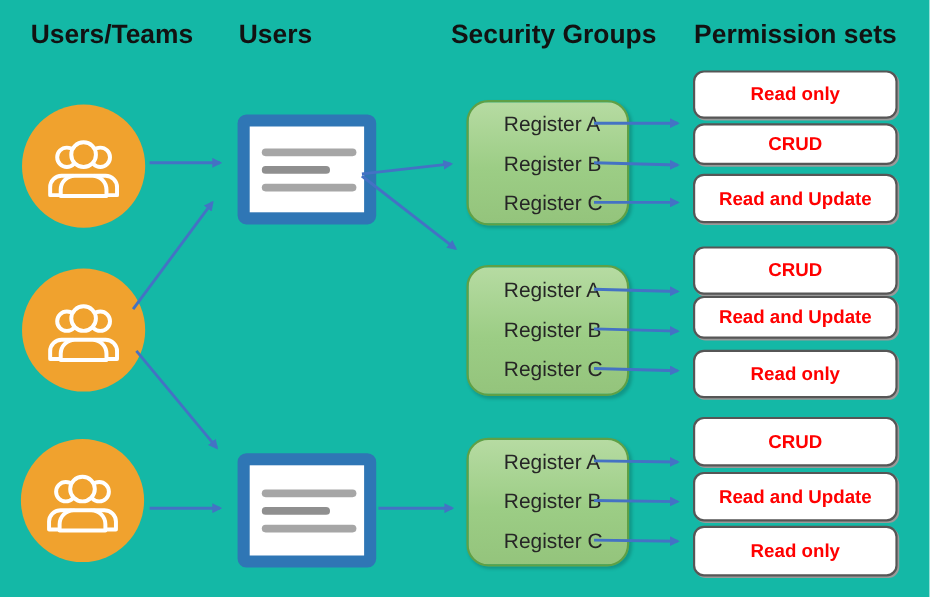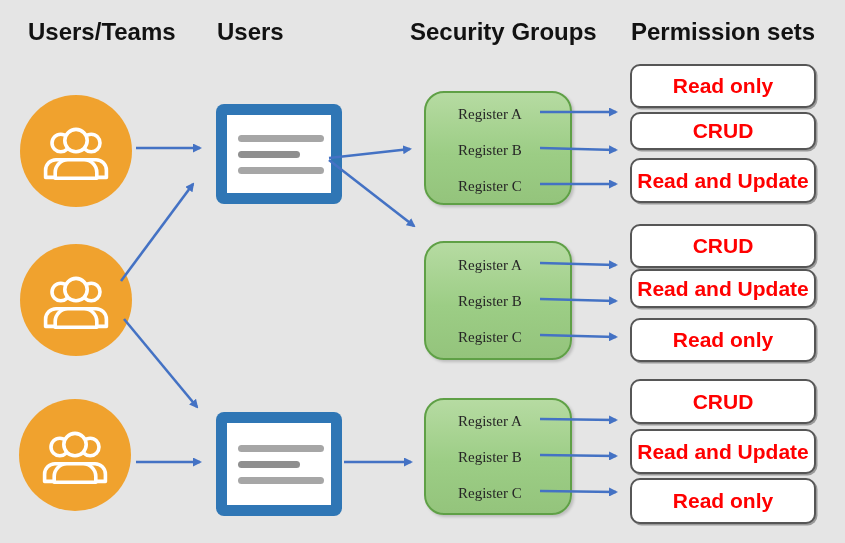--- a/index.html
+++ b/index.html
@@ -1,17 +1,17 @@
 <!DOCTYPE html>
 <html><head>
 <meta charset="utf-8">
 <style>
   html,body { margin:0; padding:0; background:#ffffff; }
   .canvas {
-    position:relative; width:845px; height:543px; background:#e5e5e5;
+    position:relative; width:845px; height:543px; background:#14b8a6;
     font-family:"Liberation Sans", sans-serif; overflow:hidden;
   }
   .hdr {
     position:absolute; font-size:24px; font-weight:bold; color:#121212;
     white-space:nowrap;
   }
   .team {
     position:absolute; width:112px; height:112px; border-radius:50%;
     background:#F0A22E; display:flex; align-items:center; justify-content:center;
   }
@@ -28,30 +28,30 @@
   .bar.long  { width:86px; }
   .bar.short { width:62px; background:#8F8F8F; }
   .group {
     position:absolute; width:148px; border-radius:20px;
     border:2px solid #5FA046; box-sizing:border-box;
     background:linear-gradient(180deg,#B6DBA2 0%,#9CCD85 55%,#94C47C 100%);
     box-shadow:2px 2px 3px rgba(0,0,0,0.18);
   }
   .reg {
     position:absolute; left:32px; width:88px; height:22px; line-height:22px;
-    font-size:15px; color:#262626; white-space:nowrap;font-family:Liberation Serif, serif;
+    font-size:19px; color:#262626; white-space:nowrap;
   }
   .perm {
     position:absolute; left:630px; width:186px; box-sizing:border-box;
     border:2px solid #565656; border-radius:10px; background:#ffffff;
     display:flex; align-items:center; justify-content:center;
     box-shadow:1.5px 1.5px 0 #9a9a9a;
   }
   .perm span {
-    color:#FF0000; font-weight:bold; font-size:21px; white-space:nowrap;
+    color:#FF0000; font-weight:bold; font-size:17px; white-space:nowrap;
   }
   svg.arrows {
     position:absolute; left:0; top:0; width:845px; height:543px;
     pointer-events:none;
   }
   svg.arrows line { stroke:#4472C4; stroke-width:2.6; }
 </style>
 </head>
 <body>
 

